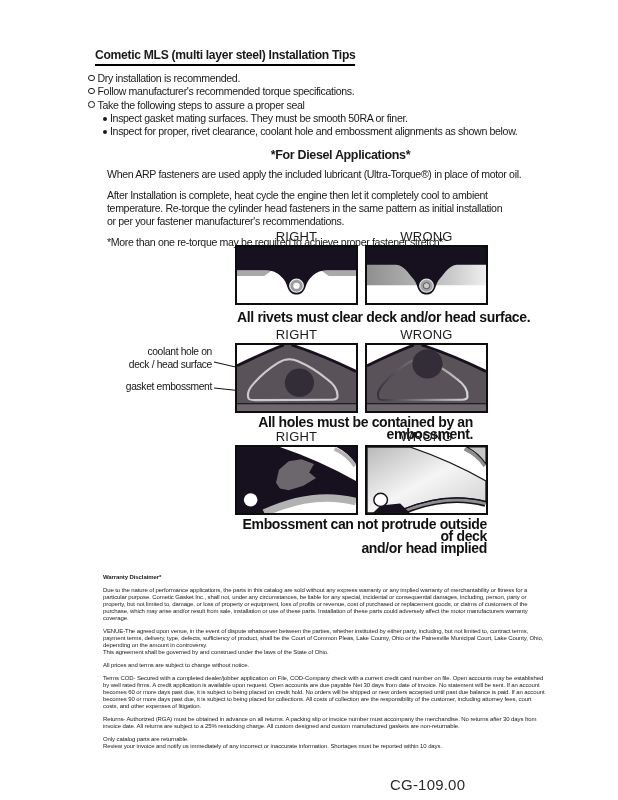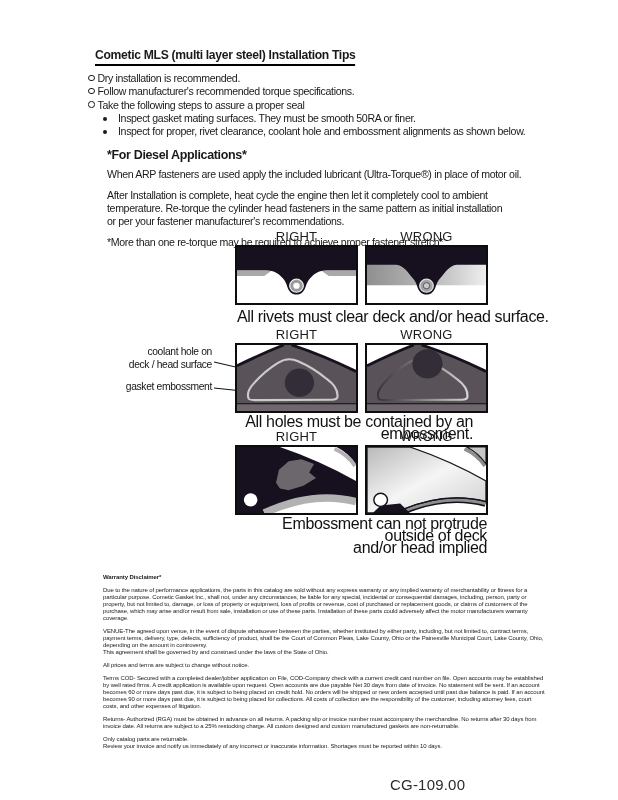--- a/index.html
+++ b/index.html
@@ -7,33 +7,33 @@
         font-family:"Liberation Sans", sans-serif;color:#1a1a1a;letter-spacing:-0.35px;}
   
   .top-block{position:absolute;left:88px;top:21px;width:486px;margin-top:24px;}
   .doc-title{display:inline-block;margin-left:7px;font-size:13.5px;font-weight:bold;
              border-bottom:2px solid #000;padding-bottom:2px;transform:scaleX(0.9);transform-origin:left;
              white-space:nowrap;}
   .bullets{margin-top:6px;font-size:10.6px;line-height:13.3px;}
   .b-row{white-space:nowrap;display:flex;align-items:baseline;}
   .ring{display:inline-block;width:4.5px;height:4.5px;border:1px solid #1a1a1a;border-radius:50%;
         margin-right:3px;position:relative;top:-1px;flex:0 0 auto;}
-  .sub{margin-left:15px;gap:8px;}
+  .sub{margin-left:15px;}
   .dot{display:inline-block;width:4px;height:4px;background:#1a1a1a;border-radius:50%;
        margin-right:3px;position:relative;top:-1px;flex:0 0 auto;}
   .diesel{margin-left:19px;margin-top:10px;}
-  .diesel-h{font-size:12.5px;font-weight:bold;line-height:14px;margin-bottom:6px;}
+  .diesel-h{font-size:12.5px;font-weight:bold;line-height:14px;margin-bottom:6px;text-align:center;}
   .tl{font-size:10.6px;line-height:13px;white-space:nowrap;}
   .pgap{height:8px;}
   
   .dg-label{position:absolute;width:123px;text-align:center;font-size:13px;font-weight:500;
             color:#1c1c1c;letter-spacing:0.2px;}
   .panel{position:absolute;width:123px;box-sizing:border-box;border:2px solid #0d0d0d;background:#fff;}
   .panel svg{display:block;}
-  .caption{position:absolute;font-size:16px;font-weight:normal;line-height:12px;color:#111;}
+  .caption{position:absolute;font-size:14px;font-weight:bold;line-height:12px;color:#111;}
   .callout{position:absolute;text-align:right;font-size:10.3px;font-weight:500;line-height:12.5px;color:#141414;}
   .overlay{position:absolute;left:0;top:0;pointer-events:none;}
   
   .fineprint{position:absolute;left:103px;top:574px;width:445px;font-size:6px;line-height:7px;
              letter-spacing:-0.1px;color:#222;}
   .fp{margin:0;}
   .fp-b{font-weight:bold;}
   .fp-gap{height:6px;}
   
   .docnum{position:absolute;left:390px;top:776px;font-size:15px;color:#2e2a2a;letter-spacing:0.2px;}

